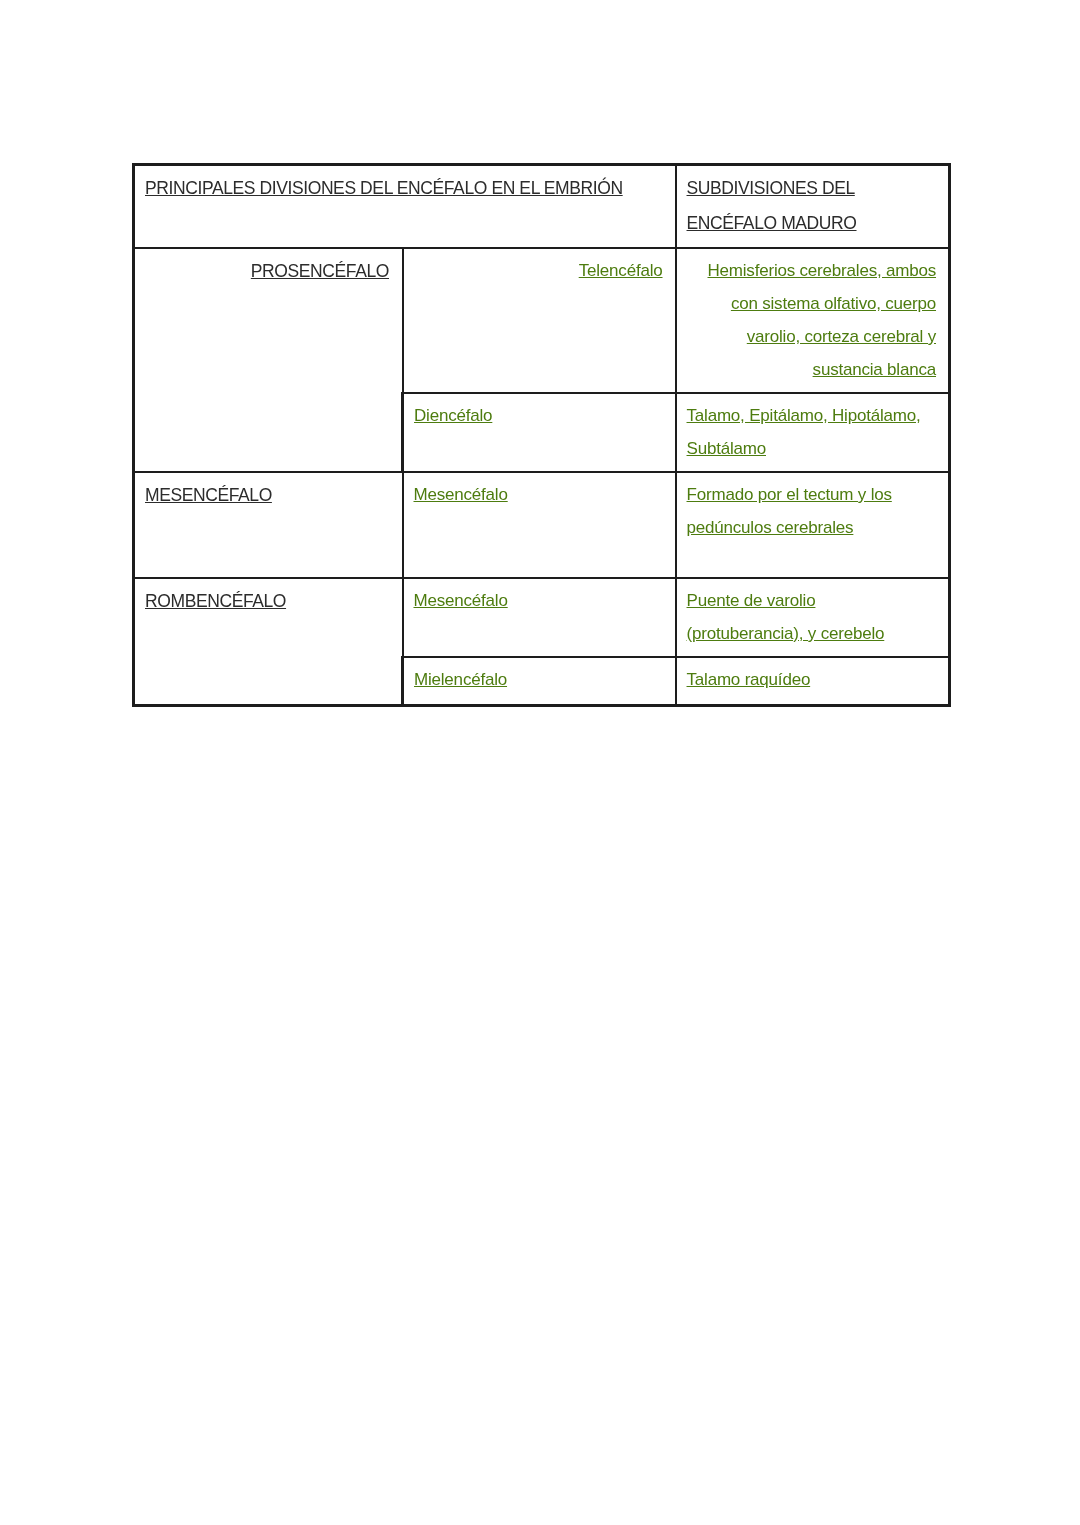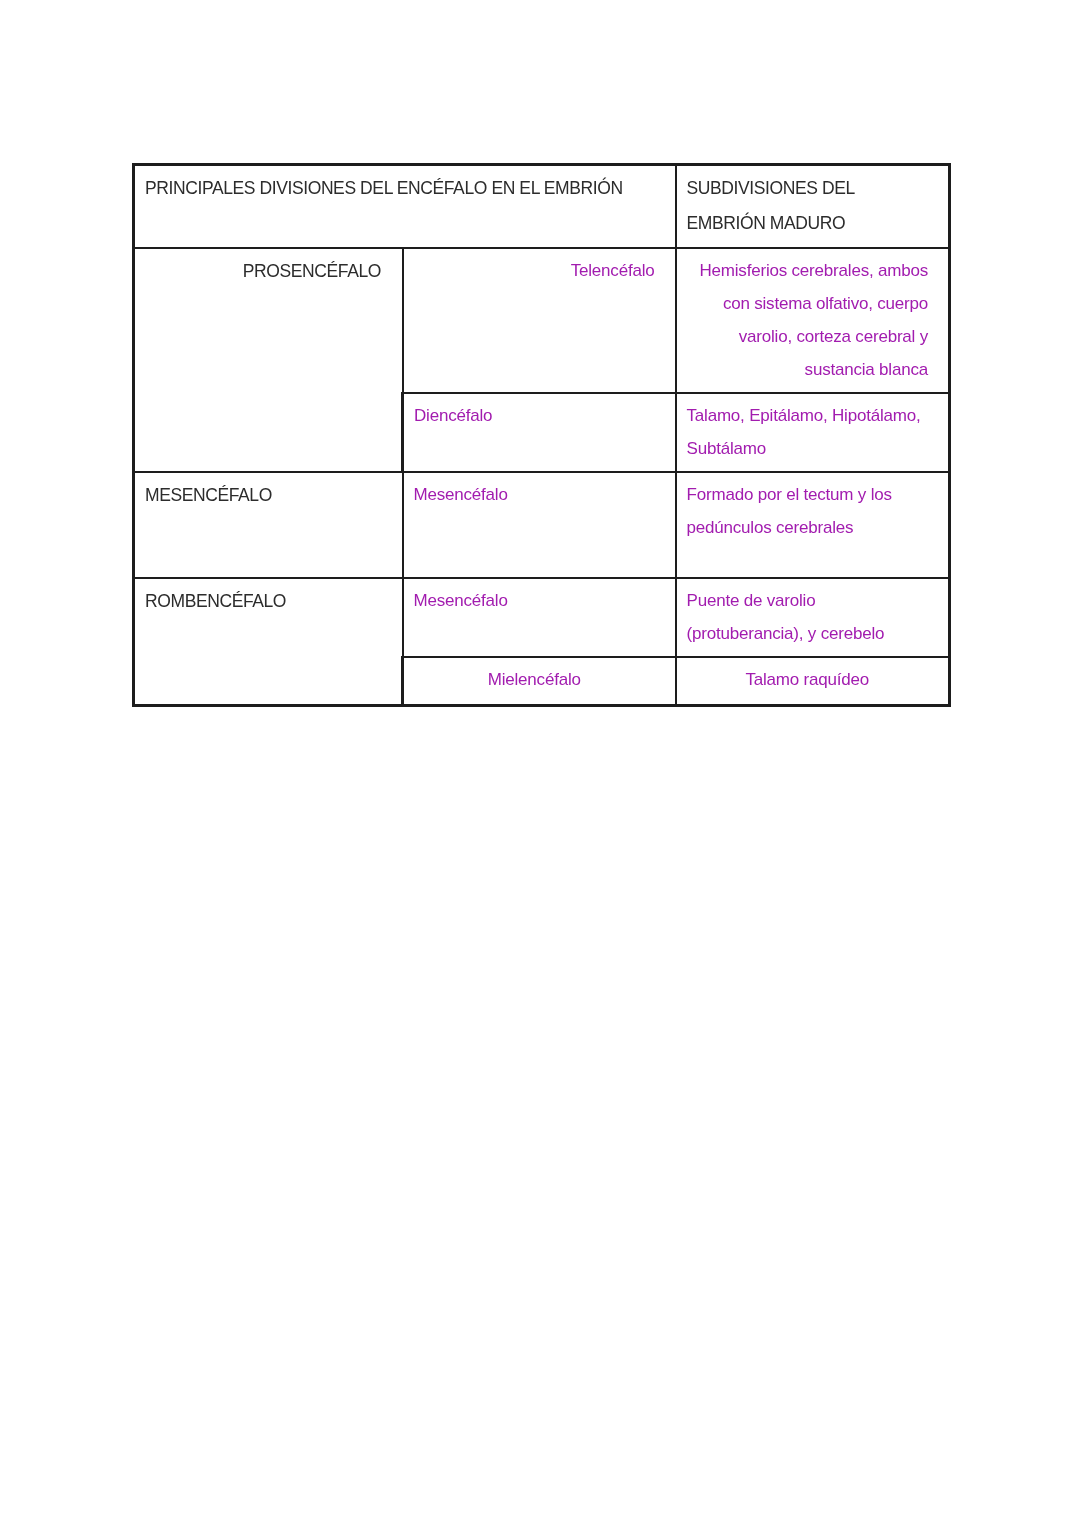--- a/index.html
+++ b/index.html
@@ -25,22 +25,23 @@
     top: 163px;
     width: 816px;
     border-collapse: collapse;
     table-layout: fixed;
     color: #2d2d2d;
   }
 
   .brain-table td {
     border: 2px solid #1d1d1d;
     vertical-align: top;
-    padding: 5px 20px 6px 10px;
+    padding: 5px 12px 6px 10px;
     overflow: hidden;
+    text-decoration: underline;
   }
 
   .brain-table {
     border: 3px solid #1d1d1d;
   }
 
   
   .brain-table tr:first-child td { border-top-width: 3px; }
   .brain-table tr:last-child td { border-bottom-width: 3px; }
   .brain-table td:first-child { border-left-width: 3px; }
@@ -50,49 +51,49 @@
     font-size: 17.5px;
     letter-spacing: -0.4px;
     line-height: 35px;
     color: #2c2c2c;
   }
 
   .body-text {
     font-size: 17px;
     letter-spacing: -0.2px;
     line-height: 33px;
-    color: #a21caf;
+    color: #4d7c0f;
   }
 
   .row-header    { height: 80px;  }
   .row-telen     { height: 142px; text-align: right; }
   .row-dien      { height: 69px;  }
   .row-mesen     { height: 106px;  }
   .row-meten     { height: 59px;  }
-  .row-mielen    { height: 48px; text-align: center;  }
+  .row-mielen    { height: 48px;  }
 </style>
 </head>
 <body>
 
 <div class="page">
 
   <table class="brain-table">
     <colgroup>
       <col style="width:269px">
       <col style="width:273px">
       <col style="width:274px">
     </colgroup>
 
     <tbody>
         <tr class="row-header">
       <td colspan="2" class="caps">
         <span>PRINCIPALES DIVISIONES DEL ENCÉFALO EN EL EMBRIÓN</span>
       </td>
       <td class="caps last-col">
-        <span>SUBDIVISIONES DEL EMBRIÓN MADURO</span>
+        <span>SUBDIVISIONES DEL ENCÉFALO MADURO</span>
       </td>
     </tr>
 
     <tr class="row-telen">
       <td rowspan="2" class="caps">
         <span>PROSENCÉFALO</span>
       </td>
       <td class="body-text">
         <span>Telencéfalo</span>
       </td>

